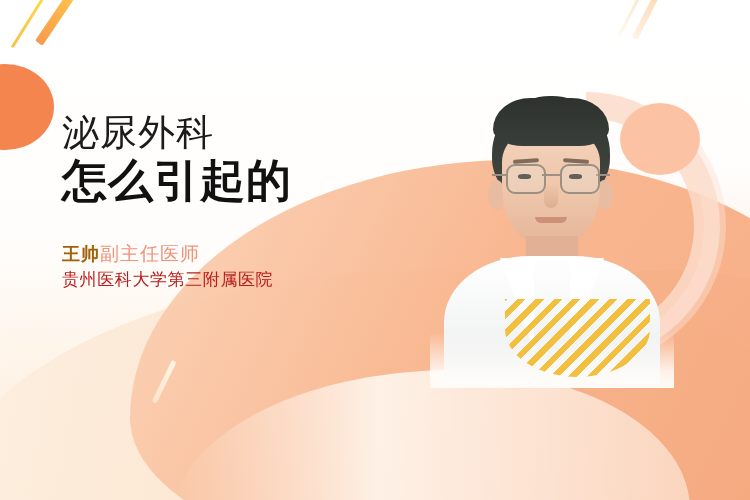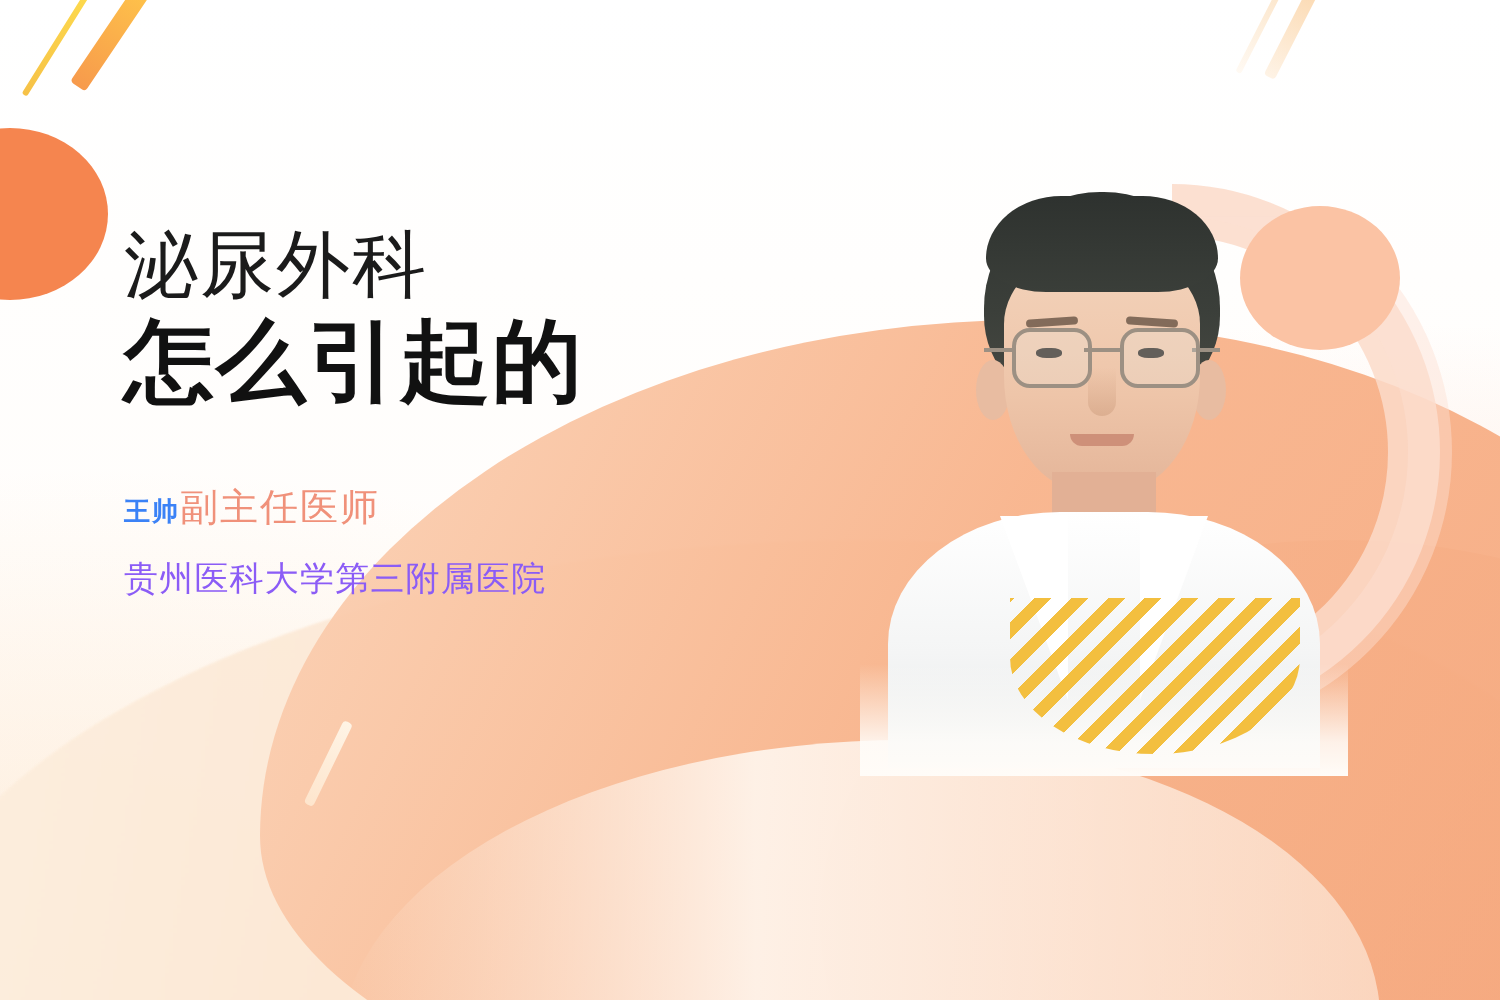--- a/index.html
+++ b/index.html
@@ -171,23 +171,23 @@
   .text-wrap{position:absolute;left:62px;top:112px;width:330px;}
   .title-1{
     font-size:37px;line-height:1.12;color:#1b1b1b;font-weight:400;
     letter-spacing:1px;
   }
   .title-2{
     font-size:45px;line-height:1.14;color:#111111;font-weight:700;
     letter-spacing:1px;margin-top:2px;
   }
   .doc-line{margin-top:34px;display:flex;align-items:baseline;}
-  .doc-name{font-size:13px;font-weight:700;color:#3b82f6;letter-spacing:1px;}
+  .doc-name{font-size:18px;font-weight:700;color:#a16207;letter-spacing:1px;}
   .doc-title{font-size:19px;font-weight:400;color:#f0917a;letter-spacing:1px;}
-  .hospital{font-size:17px;color:#8b5cf6;line-height:1.55;margin-top:10px;letter-spacing:.6px;}
+  .hospital{font-size:17px;color:#b91c1c;line-height:1.55;letter-spacing:.6px;}
 </style>
 </head>
 <body>
 
 <div id="card">
 
   <div class="bg-base"></div>
   <div class="wave-back"></div>
   <div class="wave-front"></div>
   <div class="wave-front2"></div>

